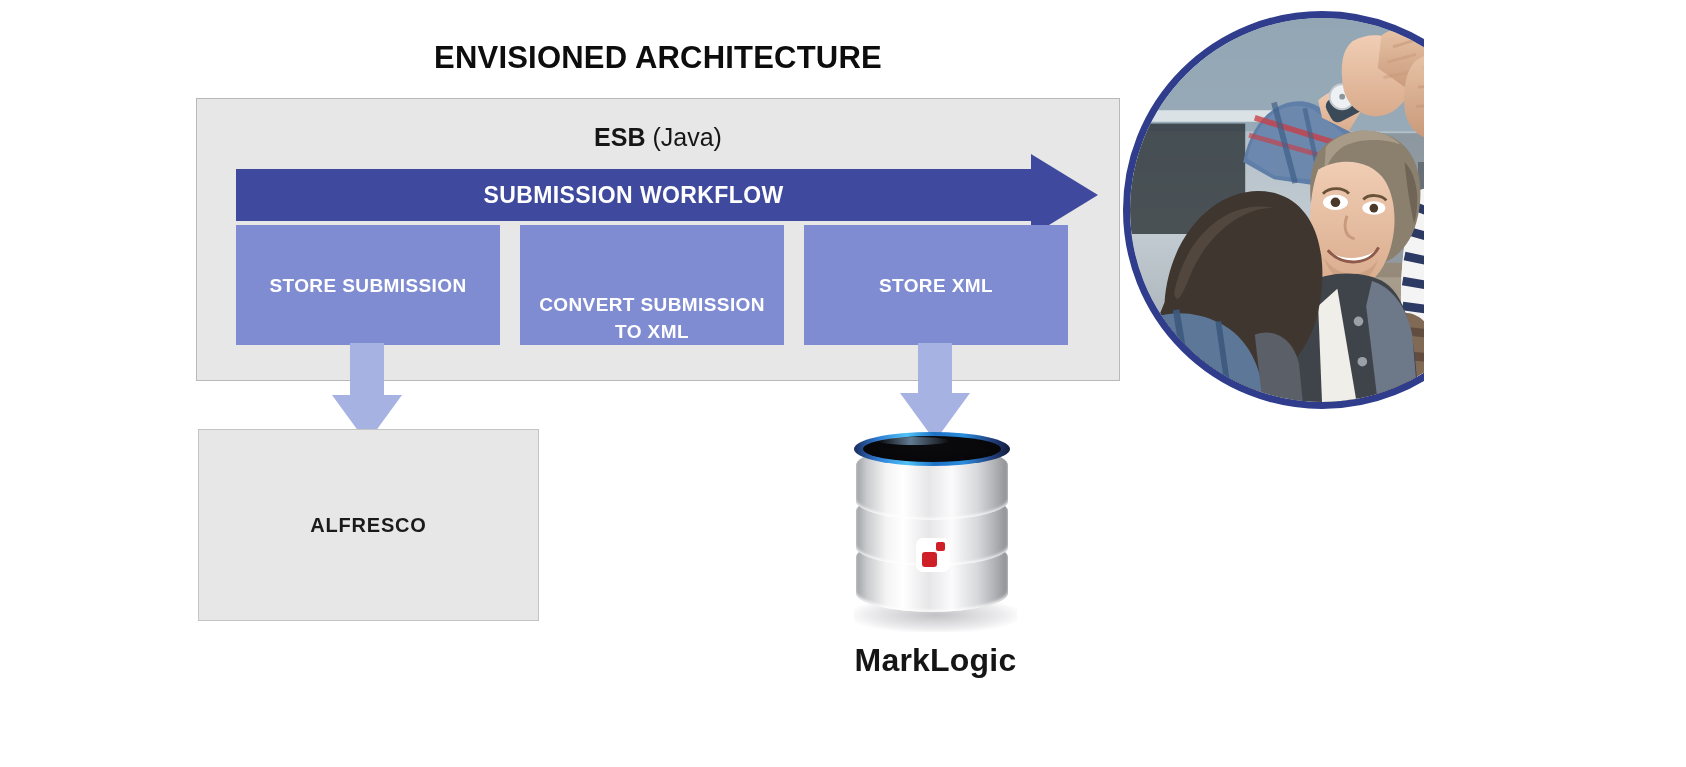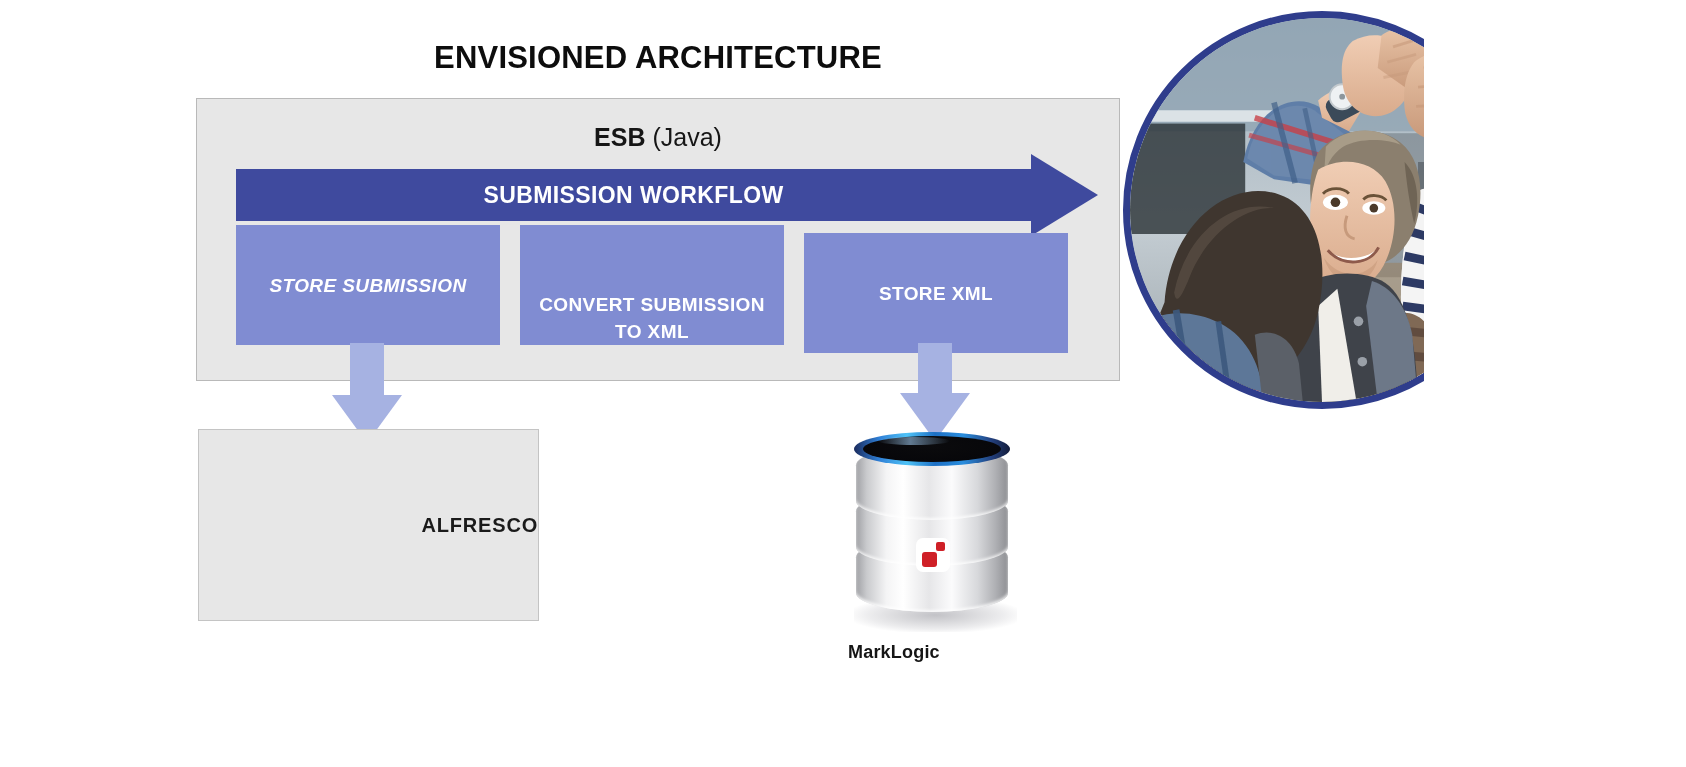--- a/index.html
+++ b/index.html
@@ -108,21 +108,21 @@
     justify-content: center;
     text-align: center;
     color: #ffffff;
     font-size: 19px;
     font-weight: bold;
     letter-spacing: 0.4px;
     line-height: 27px;
     box-sizing: border-box;
     padding: 0 8px;
   }
-  #step-0 { left: 235px; width: 264px; font-style: italic; }
+  #step-0 { left: 235px; width: 264px; }
   #step-1 { left: 519px; width: 264px; align-items: flex-end; }
   #step-2 { left: 803px; width: 264px; }
 
   
   .down-arrow { position: absolute; }
   .down-arrow .stem {
     position: absolute;
     left: 18px;
     top: 0;
     width: 34px;
@@ -148,21 +148,21 @@
     position: absolute;
     left: 198px;
     top: 429px;
     width: 341px;
     height: 192px;
     background: #e7e7e7;
     border: 1px solid #c4c4c4;
     box-sizing: border-box;
     display: flex;
     align-items: center;
-    justify-content: flex-end;
+    justify-content: center;
     font-size: 20px;
     font-weight: bold;
     color: #1a1a1a;
     letter-spacing: 0.8px;
   }
 
   
   #marklogic-node {
     position: absolute;
     left: 848px;
@@ -255,22 +255,22 @@
     width: 9px;
     height: 9px;
     background: #cf2027;
     border-radius: 2px;
   }
   #marklogic-caption {
     position: absolute;
     left: 0;
     top: 222px;
     width: 175px;
-    text-align: left;
-    font-size: 18px;
+    text-align: center;
+    font-size: 32px;
     font-weight: bold;
     color: #151515;
     letter-spacing: 0.2px;
   }
 
   
   #team-photo {
     position: absolute;
     left: 1123px;
     top: 11px;
@@ -304,21 +304,21 @@
       <div class="head"></div>
       <div class="label">SUBMISSION WORKFLOW</div>
     </div>
 
     <div class="step-box" id="step-0" style="left:39px; top:126px;">
       <span>STORE SUBMISSION</span>
     </div>
     <div class="step-box" id="step-1" style="left:323px; top:126px;">
       <span>CONVERT SUBMISSION TO XML</span>
     </div>
-    <div class="step-box" id="step-2" style="left:607px; top:134px;justify-content:center;">
+    <div class="step-box" id="step-2" style="left:607px; top:126px;justify-content:center;">
       <span>STORE XML</span>
     </div>
   </div>
 
   <div class="down-arrow" id="arrow-alfresco">
     <div class="stem"></div>
     <div class="tip"></div>
   </div>
 
   <div class="down-arrow" id="arrow-marklogic">

